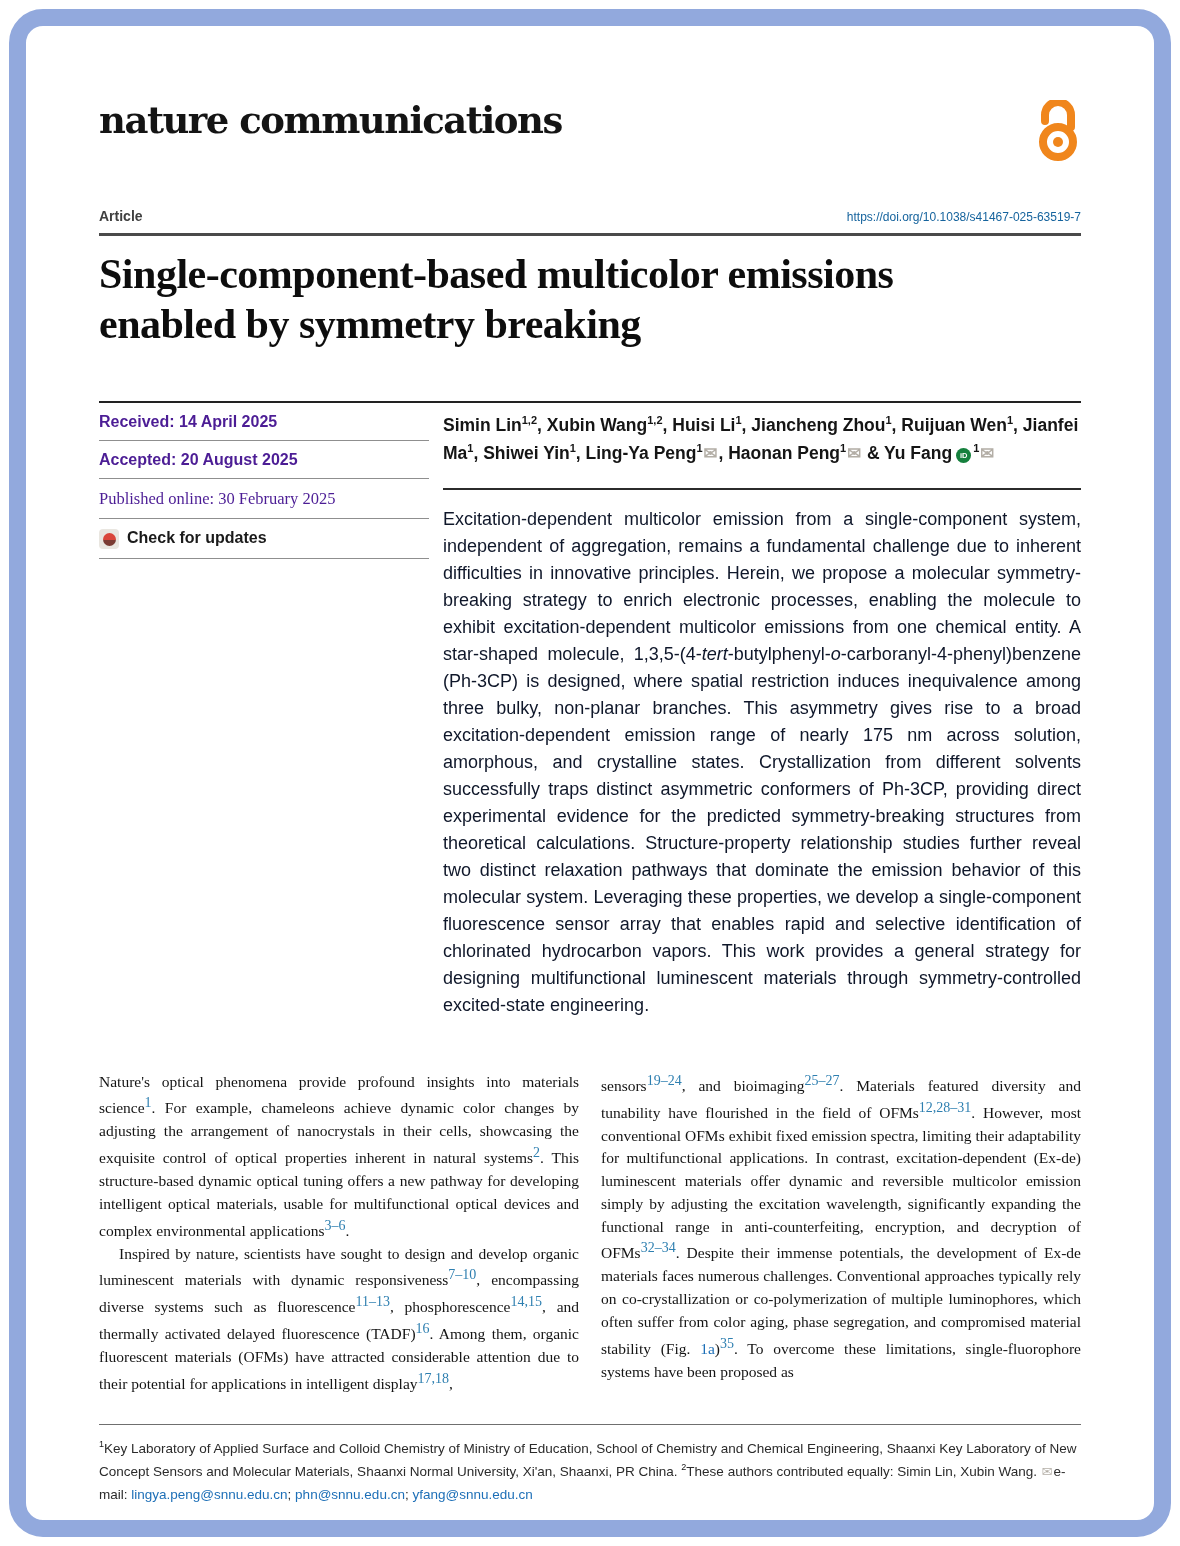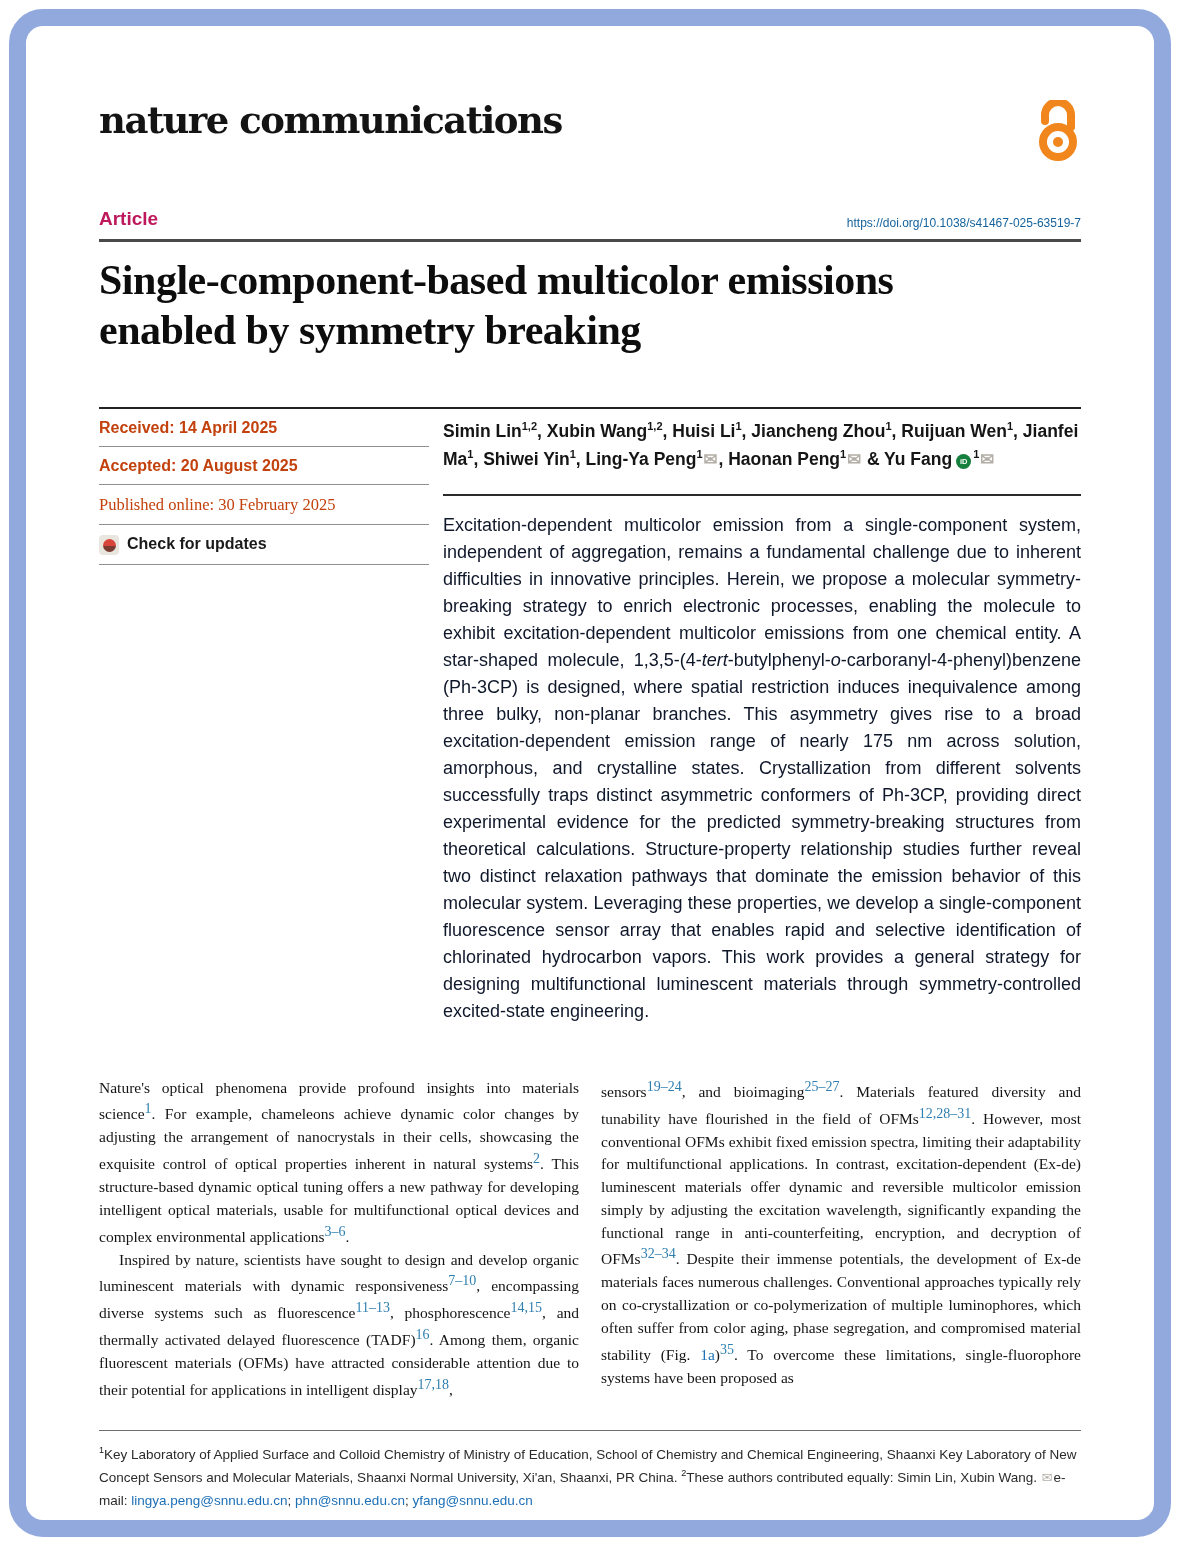--- a/index.html
+++ b/index.html
@@ -8,32 +8,32 @@
   .page { height:100%; padding:66px 73px 40px 73px; display:flex; flex-direction:column; color:#1a1a1a; }
 
   
   .redbar { height:8px; background:#e8392b; }
   .masthead { display:flex; justify-content:space-between; align-items:flex-start; margin-top:6px;gap:32px; }
   .logo { font-family:"DejaVu Serif", serif; font-weight:700; font-size:37px; letter-spacing:-1.5px; color:#141414; }
   .oa-icon { margin-top:2px; }
 
   
   .article-row { display:flex; justify-content:space-between; align-items:flex-end; margin-top:42px; }
-  .article-label { font-size:19px; font-weight:700; color:#be185d;text-align:right; }
+  .article-label { font-size:14px; font-weight:700; color:#404040;text-align:right; }
   .doi { font-size:12px; color:#15639d; text-decoration:none; }
   .rule-dark { border:none; border-top:3px solid #4a4a4a; margin-top:9px; }
 
   .title { font-family:"Liberation Serif", serif; font-weight:700; font-size:42px; line-height:1.18; letter-spacing:-0.5px; color:#0d0d0d; margin-top:14px; max-width:820px; }
 
   .rule-black { border:none; border-top:2px solid #222; margin-top:52px; }
 
   
   .info-grid { display:grid; grid-template-columns:330px 1fr; column-gap:14px; }
   .history { font-size:16px; }
-  .hist-row { padding:10px 0 9px 0; border-bottom:1px solid #8f8f8f; font-weight:700; color:#c2410c; }
+  .hist-row { padding:10px 0 9px 0; border-bottom:1px solid #8f8f8f; font-weight:700; color:#4c1d95; }
   .hist-row.serif { font-family:"Liberation Serif", serif; font-weight:400; font-size:16.5px; }
   .check-row { display:flex; align-items:flex-start; gap:8px; padding:10px 0 9px 0; border-bottom:1px solid #8f8f8f; font-weight:700; cursor:pointer; }
   .crossmark { width:20px; height:20px; border-radius:4px; background:#e9e6e0; display:inline-flex; align-items:center; justify-content:center; }
   .crossmark i { display:block; width:13px; height:13px; border-radius:50%; background:linear-gradient(180deg,#d9453a 55%, #7a3b33 55%); }
 
   .right-col { padding-top:8px; }
   .authors { font-size:17.5px; font-weight:700; line-height:1.6; color:#151515; }
   .authors sup { font-size:11px; font-weight:700; }
   .abstract-block { border-top:2px solid #2b2b2b; margin-top:20px; padding-top:16px; }
   .abstract { font-family:Liberation Sans, sans-serif; font-size:18px; line-height:1.5; text-align:justify; color:#0f172a; }

